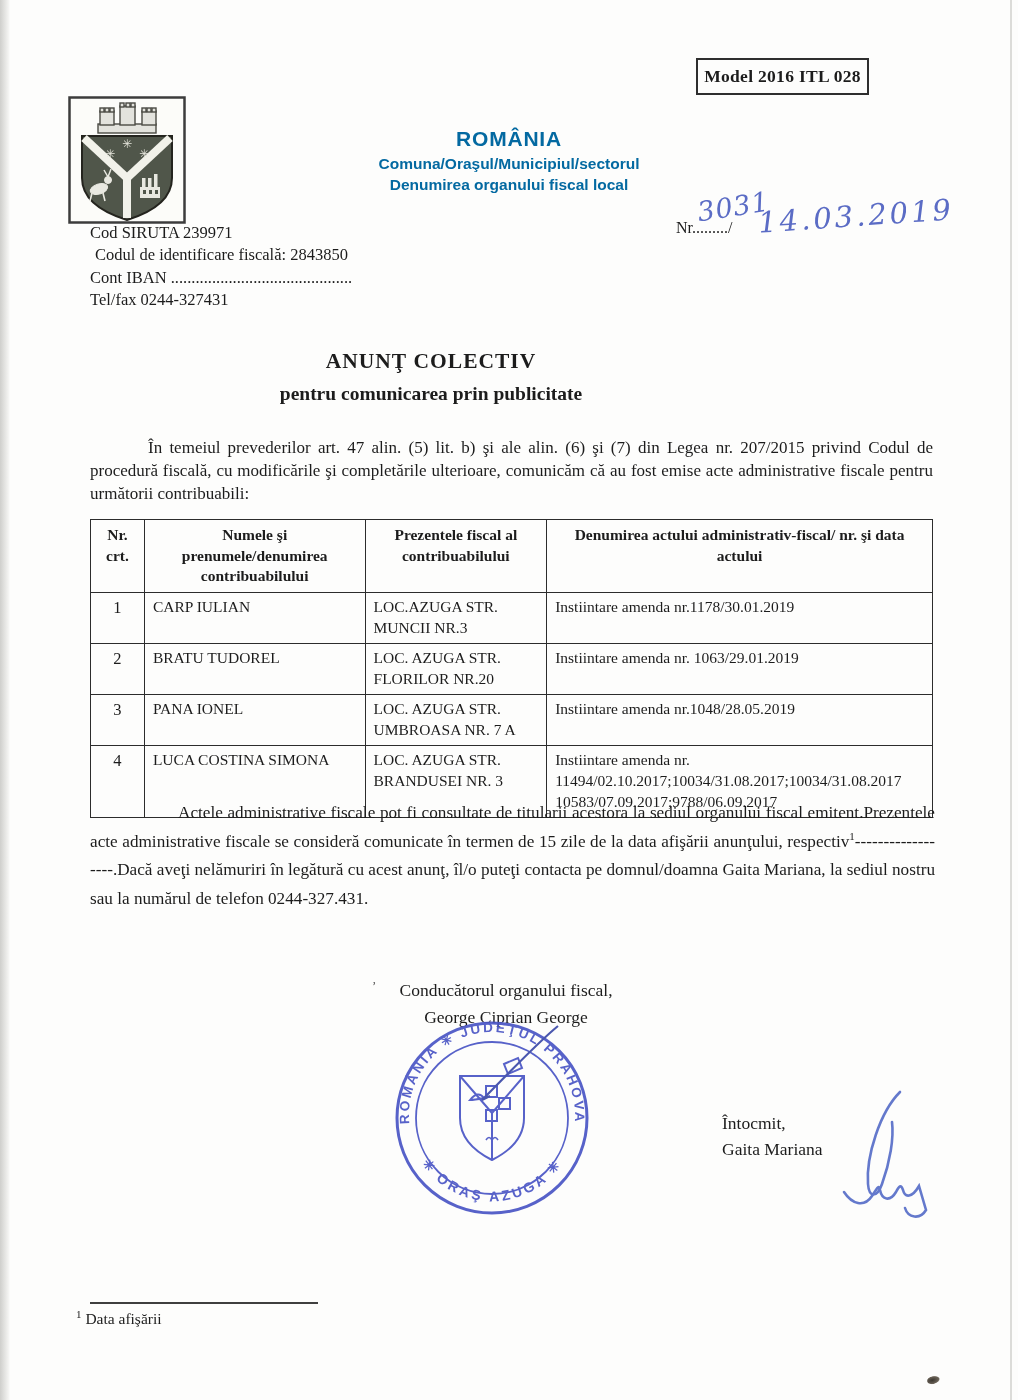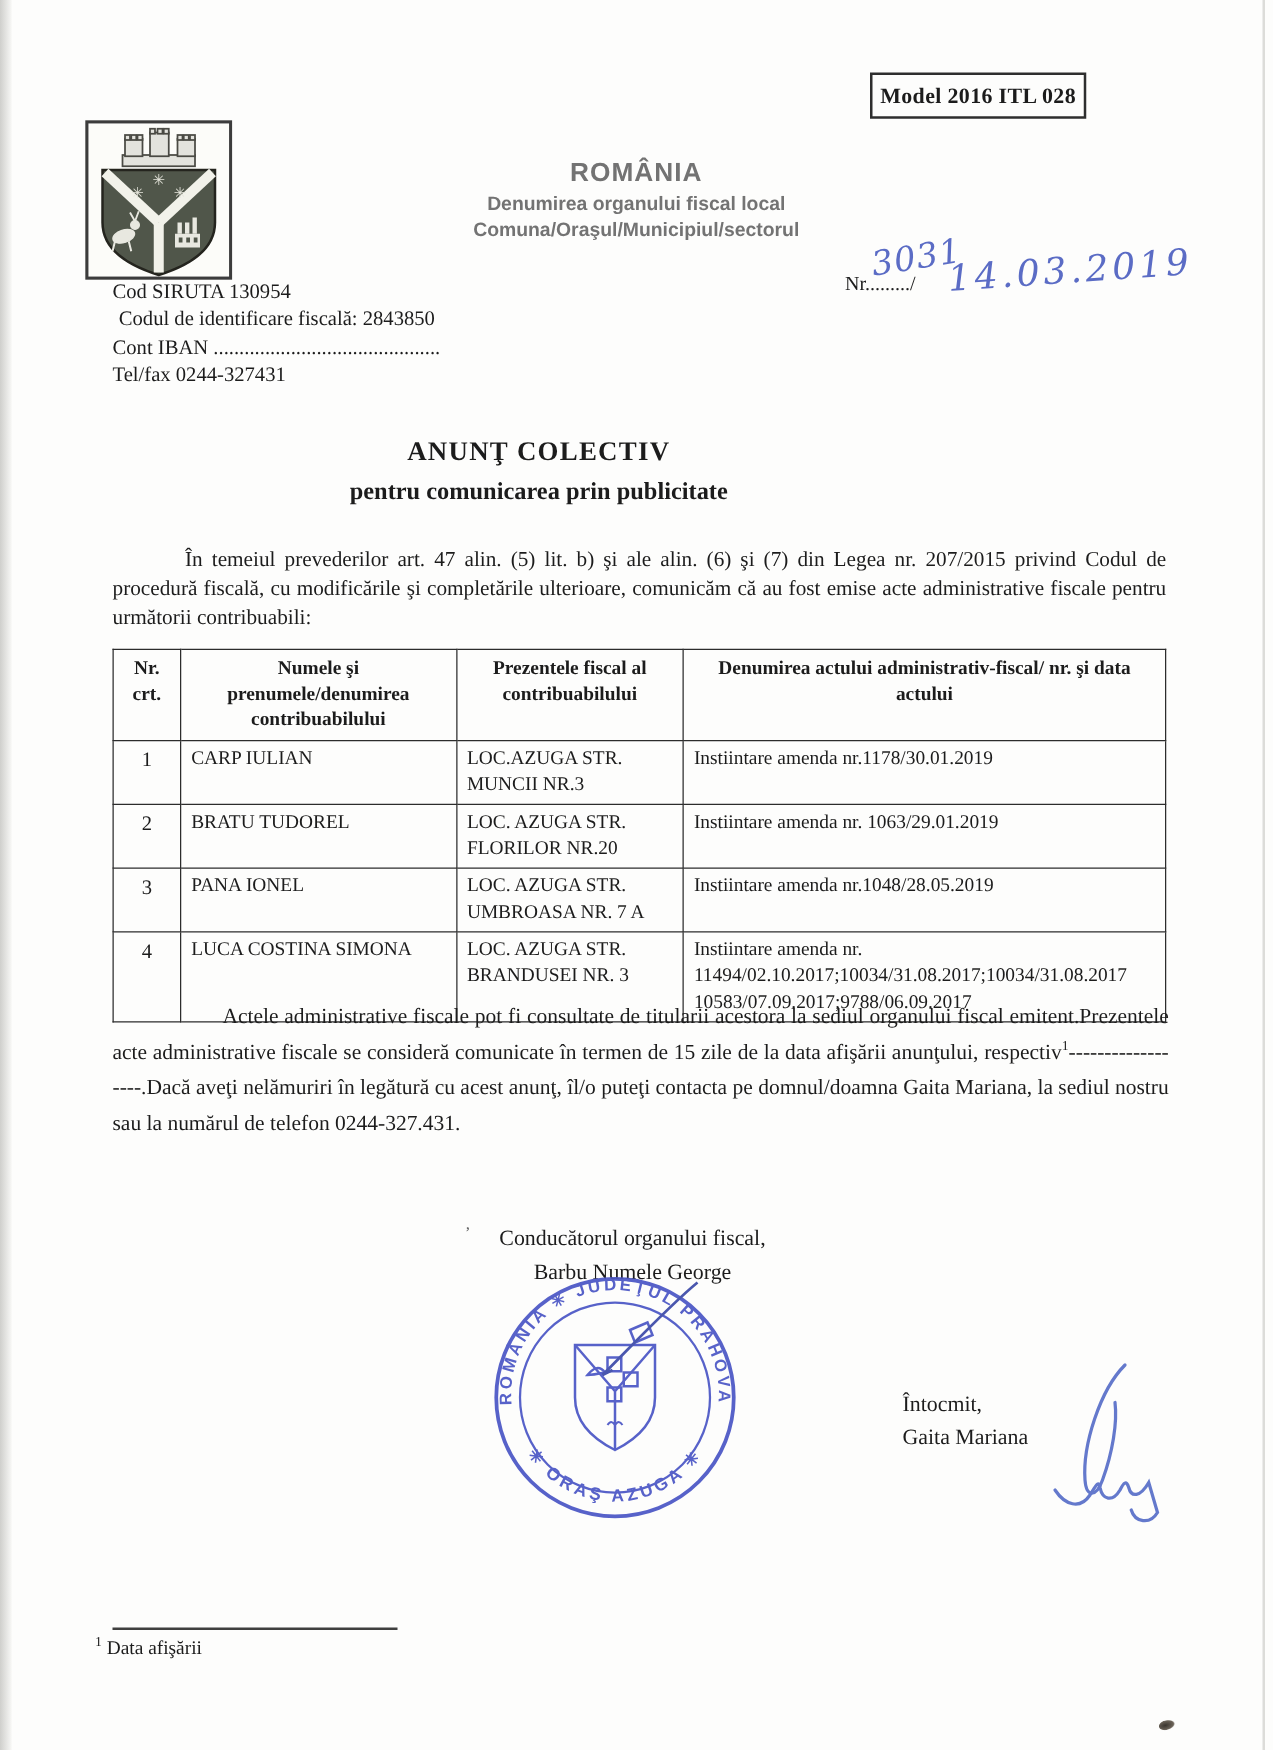--- a/index.html
+++ b/index.html
@@ -13,21 +13,21 @@
   .scan-edge-right { position:absolute; left:1010px; top:0; width:2px; height:100%; background:#dcdcd9; }
 
   .model-box {
     position:absolute; left:696px; top:58px; width:173px; height:37px;
     border:2px solid #2e2e2e; text-align:center; line-height:33px;
     font-weight:bold; font-size:17.5px; letter-spacing:.3px;
   }
   .emblem { position:absolute; left:68px; top:96px; }
 
   .gov-header { position:absolute; left:299px; top:127px; width:420px; text-align:center;
-    font-family:"Liberation Sans", sans-serif; font-weight:bold; color:#737373; }
+    font-family:"Liberation Sans", sans-serif; font-weight:bold; color:#0369a1; }
   .gov-header .country { font-size:21px; letter-spacing:.8px; margin-bottom:2px; }
   .gov-header .sub { font-size:15.5px; line-height:21px; }
 
   .issuer { position:absolute; left:90px; top:222px; width:380px;
     font-size:16.5px; line-height:22.4px; }
   .issuer .indent1 { padding-left:5px; }
 
   .reg-printed { position:absolute; left:676px; top:219px; font-size:16px; }
   .hw { font-family:"DejaVu Serif", serif; font-style:italic; color:#5b6cc5; }
   .hw-number { position:absolute; left:697px; top:191px; font-size:27px;
@@ -136,26 +136,26 @@
       <g fill="#50564a">
         <rect x="75" y="94" width="3" height="4"></rect>
           <rect x="81" y="94" width="3" height="4"></rect>
           <rect x="87" y="94" width="3" height="4"></rect>
       </g>
     </g>
   </svg>
 
   <div class="gov-header">
     <div class="country">ROMÂNIA</div>
+    <div class="sub">Comuna/Oraşul/Municipiul/sectorul</div>
     <div class="sub">Denumirea organului fiscal local</div>
-    <div class="sub">Comuna/Oraşul/Municipiul/sectorul</div>
   </div>
 
   <div class="issuer">
-    <div>Cod SIRUTA 130954</div>
+    <div>Cod SIRUTA 239971</div>
     <div class="indent1">Codul de identificare fiscală: 2843850</div>
     <div>Cont IBAN ............................................</div>
     <div>Tel/fax 0244-327431</div>
   </div>
 
   <span class="reg-printed">Nr........./</span>
   <span class="hw hw-number">3031</span>
   <span class="hw hw-date">14.03.2019</span>
 
   <div class="doc-title">
@@ -207,21 +207,21 @@
       </tr>
     </tbody>
   </table>
 
   <p class="body-par"><span>Actele administrative fiscale pot fi consultate de titularii acestora la sediul organului fiscal emitent.Prezentele acte administrative fiscale se consideră comunicate în termen de 15 zile de la data afişării anunţului, respectiv</span><sup>1</sup><span>------------------.Dacă aveţi nelămuriri în legătură cu acest anunţ, îl/o puteţi contacta pe domnul/doamna Gaita Mariana, la sediul nostru sau la numărul de telefon 0244-327.431.</span></p>
 
   <span class="stray-mark">’</span>
 
   <div class="signer-left">
     <div>Conducătorul organului fiscal,</div>
-    <div>Barbu Numele George</div>
+    <div>George Ciprian George</div>
   </div>
 
   <svg class="stamp" width="212" height="212" viewBox="0 0 212 212">
     <g stroke="#4a55c5" fill="none">
       <circle cx="106" cy="106" r="95" stroke-width="3"></circle>
       <circle cx="106" cy="106" r="76" stroke-width="1.8"></circle>
     </g>
     <defs>
       <path id="arcTop" d="M 24,116 A 83,83 0 1 1 188,116"></path>
       <path id="arcBottom" d="M 30,141 A 84,84 0 0 0 182,141"></path>

